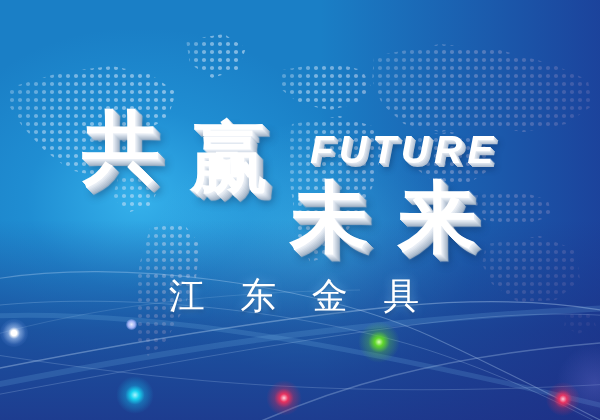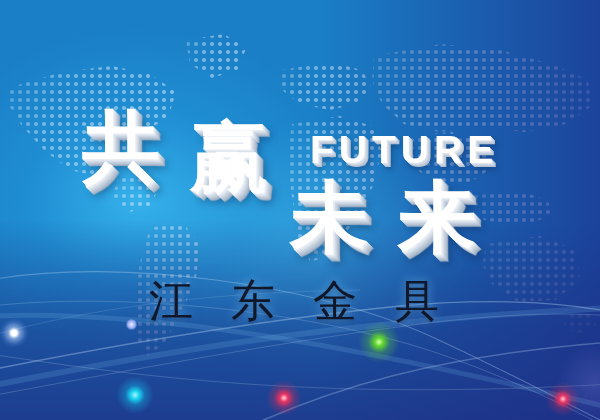--- a/index.html
+++ b/index.html
@@ -76,41 +76,42 @@
       8px 9px 9px rgba(8,30,70,.45);
   }
   #ch-gong{ left:82px;  top:108px; font-size:78px; }
   #ch-ying{ left:190px; top:118px; font-size:78px; }
   #ch-wei{  left:290px; top:178px; font-size:78px; }
   #ch-lai{  left:398px; top:178px; font-size:78px; }
 
   #future{
     left:310px;top:130px;
     font-size:39px;
+    font-style:italic;
     font-weight:bold;
     letter-spacing:5px;
     font-family:"Liberation Sans","DejaVu Sans",sans-serif;
     color:#ffffff;
     text-shadow:
       1px 1px 0 #dde4ed,
       2px 2px 0 #cfd8e4,
       3px 3px 0 #c0ccdb,
       4px 4px 0 #b2c0d2,
       5px 6px 6px rgba(8,30,70,.45);
   }
 
   #subtitle{
     position:absolute;
     left:0;right:0;
     top:272px;
     text-align:center;
     font-family:"DejaVu Serif","Liberation Serif",serif;
-    font-size:44px;
+    font-size:36px;
     letter-spacing:12px;
-    color:#0f172a;
+    color:#ffffff;
     text-shadow:0 0 10px rgba(120,200,255,.75), 0 2px 4px rgba(6,26,72,.55);
     white-space:nowrap;
   }
 </style>
 </head>
 <body>
 
 <div id="banner">
 
   <div class="bg-base"></div>

